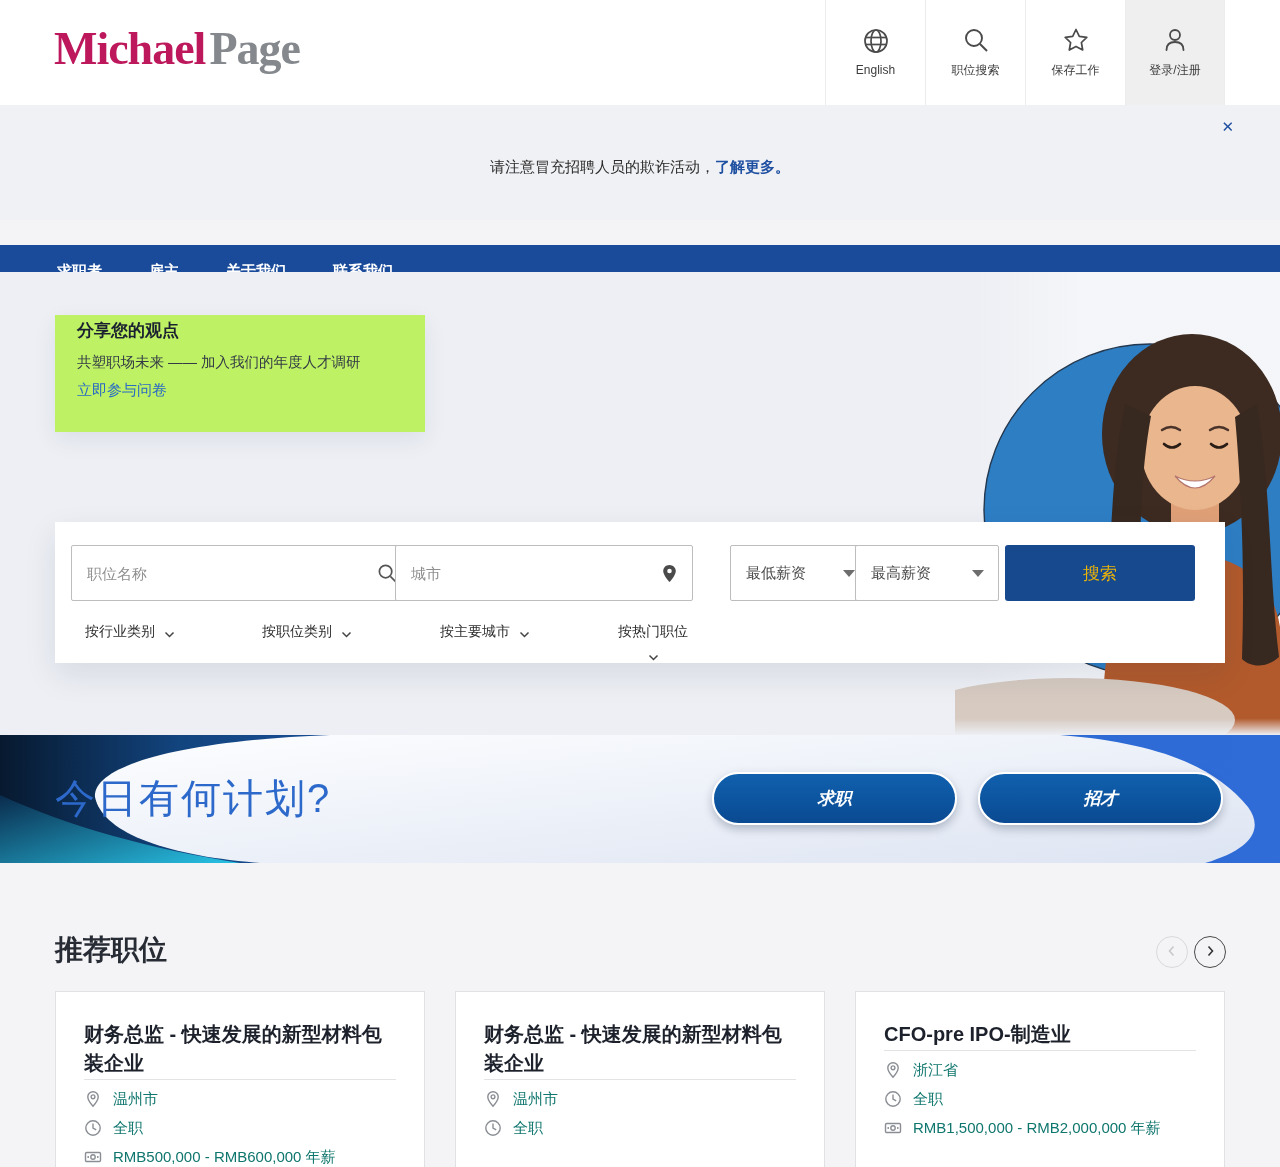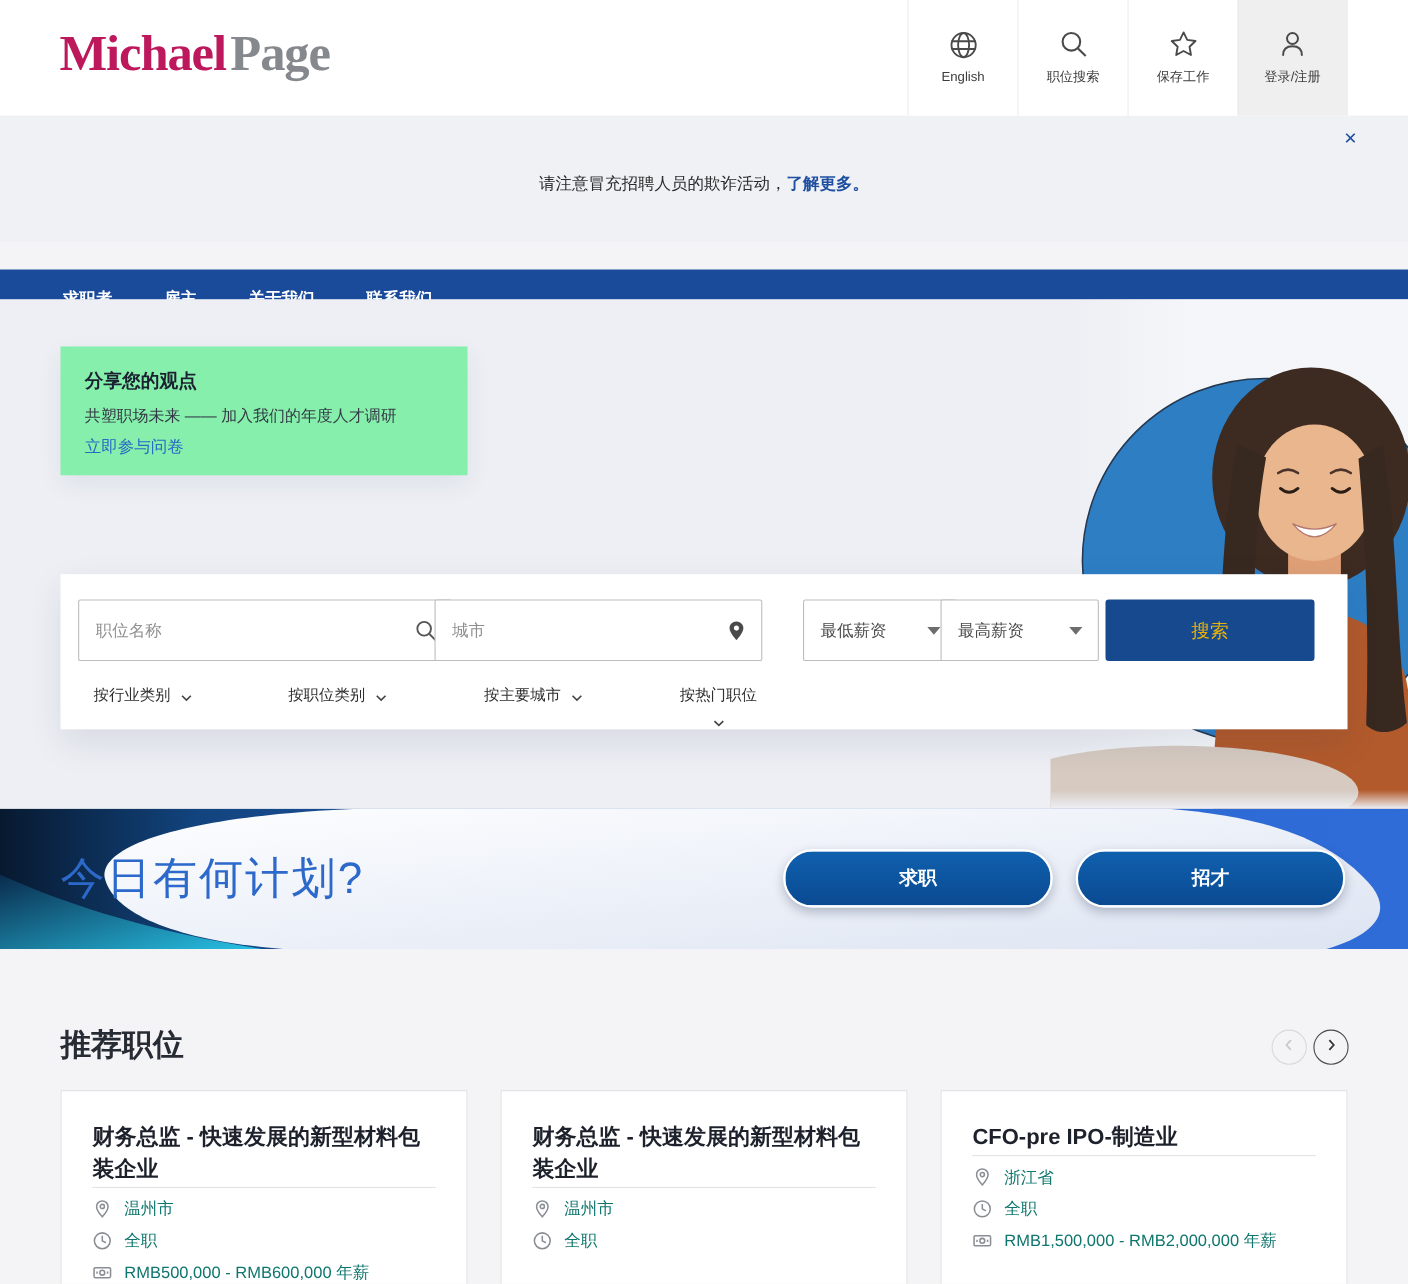--- a/index.html
+++ b/index.html
@@ -23,21 +23,21 @@
   .notice-text a { color:#1e4fa1; font-weight:700; text-decoration:none; cursor:pointer; }
   .notice-close { position:absolute; right:42px; top:10px; color:#1e4fa1; font-size:15px; font-weight:700; cursor:pointer; line-height:1; padding:4px; }
 
   
   .nav { position:absolute; top:221px; left:0; width:1280px; height:52px; background:#1a4b9b; display:flex; align-items:center; padding-left:57px; gap:47px;margin-top:24px; }
   .nav-item { color:#fff; font-size:15px; font-weight:700; cursor:pointer; }
 
   
   .hero { position:absolute; top:272px; left:0; width:1280px; height:463px; background:#edeff4; overflow:hidden; }
   .hero-photo { position:absolute; right:0; top:0; width:325px; height:463px; }
-  .hero-card { position:absolute; left:55px; top:43px; width:370px; height:117px; background:#86efac; box-shadow:0 8px 22px rgba(30,50,90,.08); padding:20px 22px; }
+  .hero-card { position:absolute; left:55px; top:43px; width:370px; height:117px; background:#bef264; box-shadow:0 8px 22px rgba(30,50,90,.08); padding:4px 22px; }
   .hero-card-title { font-size:17px; font-weight:700; color:#1b2130; margin-bottom:11px; }
   .hero-card-sub { font-size:14.5px; color:#333a45; margin-bottom:9px; }
   .hero-card-link { font-size:15px; color:#2a6bc4; cursor:pointer; }
 
   .search-panel { position:absolute; left:55px; top:250px; width:1170px; height:141px; background:#ffffff; box-shadow:0 12px 30px rgba(20,40,80,.10); }
   .s-box { position:absolute; top:23px; height:56px; background:#fff; border:1px solid #bdbdbd; border-radius:2px; }
   .s-input { width:100%; height:100%; border:none; outline:none; font-size:15px; color:#333; padding:0 42px 0 15px; background:transparent; font-family:inherit; }
   .s-input::placeholder { color:#8f8f8f; opacity:1; }
   .box-kw { left:16px; width:340px; }
   .box-city { left:340px; width:298px; }
@@ -49,21 +49,21 @@
   .tri-down { width:0; height:0; border-left:6px solid transparent; border-right:6px solid transparent; border-top:7px solid #6d6d6d; }
   .search-btn { position:absolute; left:950px; top:23px; width:190px; height:56px; background:#17498f; color:#eab308; border:none; font-size:17px; font-family:inherit; cursor:pointer; border-radius:3px; }
   .filter-link { position:absolute; top:101px; display:flex; align-items:center; gap:9px; font-size:14px; color:#2e2e2e; cursor:pointer; }
   .f0 { left:30px; } .f1 { left:207px; } .f2 { left:385px; } .f3 { left:563px;flex-direction:column; }
   .chev { width:11px; height:11px; }
 
   
   .cta { position:absolute; top:735px; left:0; width:1280px; height:128px; overflow:hidden; }
   .cta-bg { position:absolute; inset:0; width:1280px; height:128px; }
   .cta-title { position:absolute; left:55px; top:36px; font-size:40px; font-weight:400; color:#2c69ca; letter-spacing:2px; }
-  .cta-btn { position:absolute; top:37px; width:245px; height:53px; border-radius:27px; border:2px solid #ffffff; background:linear-gradient(180deg,#1060ae,#0a4a92); color:#fff; font-size:17px; font-weight:700; font-family:inherit; cursor:pointer; box-shadow:0 4px 10px rgba(0,20,50,.25); }
+  .cta-btn { position:absolute; top:37px; width:245px; height:53px; border-radius:27px; border:2px solid #ffffff; background:linear-gradient(180deg,#1060ae,#0a4a92); color:#fff; font-size:17px; font-weight:700; font-family:inherit; cursor:pointer; box-shadow:0 4px 10px rgba(0,20,50,.25);font-style:italic; }
   .cta-seek { left:712px; }
   .cta-hire { left:978px; }
 
   
   .jobs { position:absolute; top:863px; left:0; width:1280px; height:304px; background:#f4f4f6; }
   .jobs-title { position:absolute; left:55px; top:68px; font-size:28px; font-weight:700; color:#272b34; }
   .car-arrow { position:absolute; top:73px; width:32px; height:32px; border-radius:50%; background:transparent; display:flex; align-items:center; justify-content:center; cursor:pointer; }
   .car-prev { left:1156px; border:1px solid #d9d9dc; }
   .car-next { left:1194px; border:1px solid #4a4a4a; }
   .cards { position:absolute; left:55px; top:128px; display:flex; gap:30px; }

